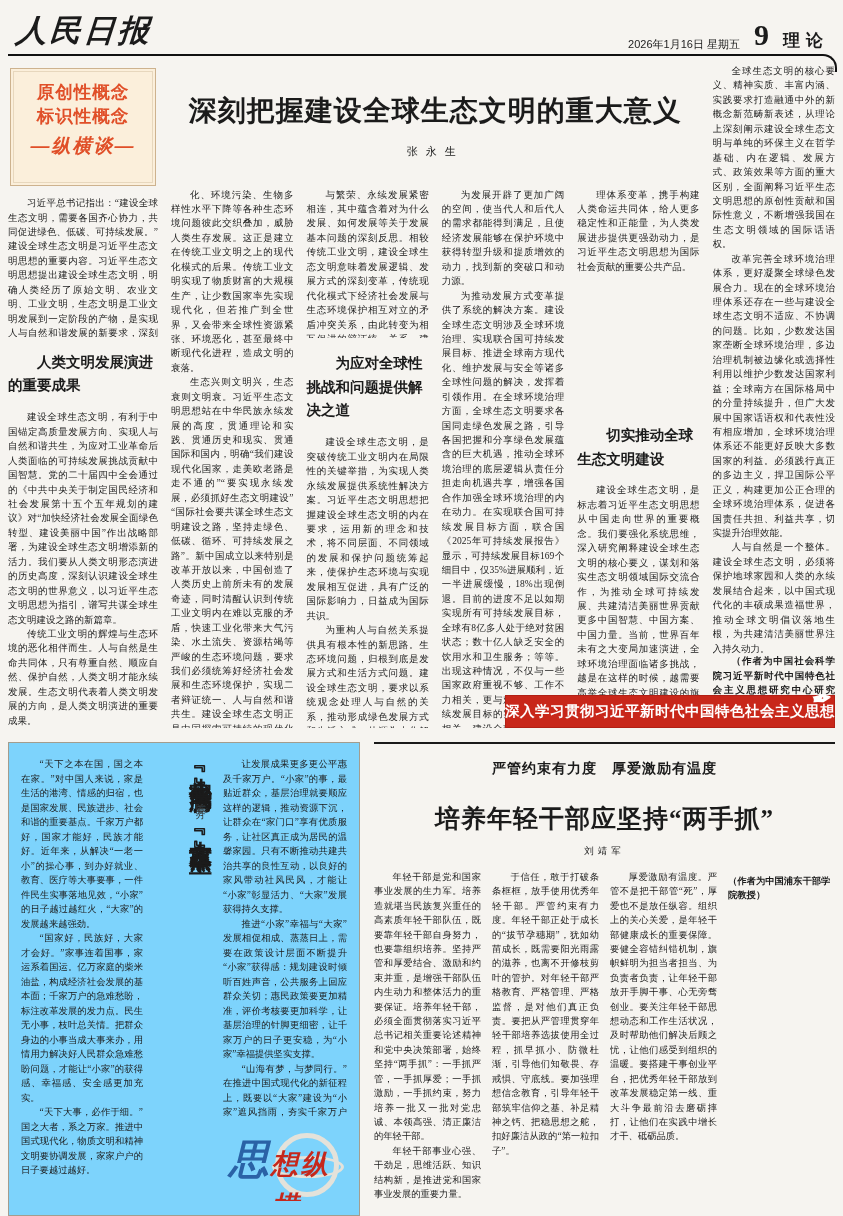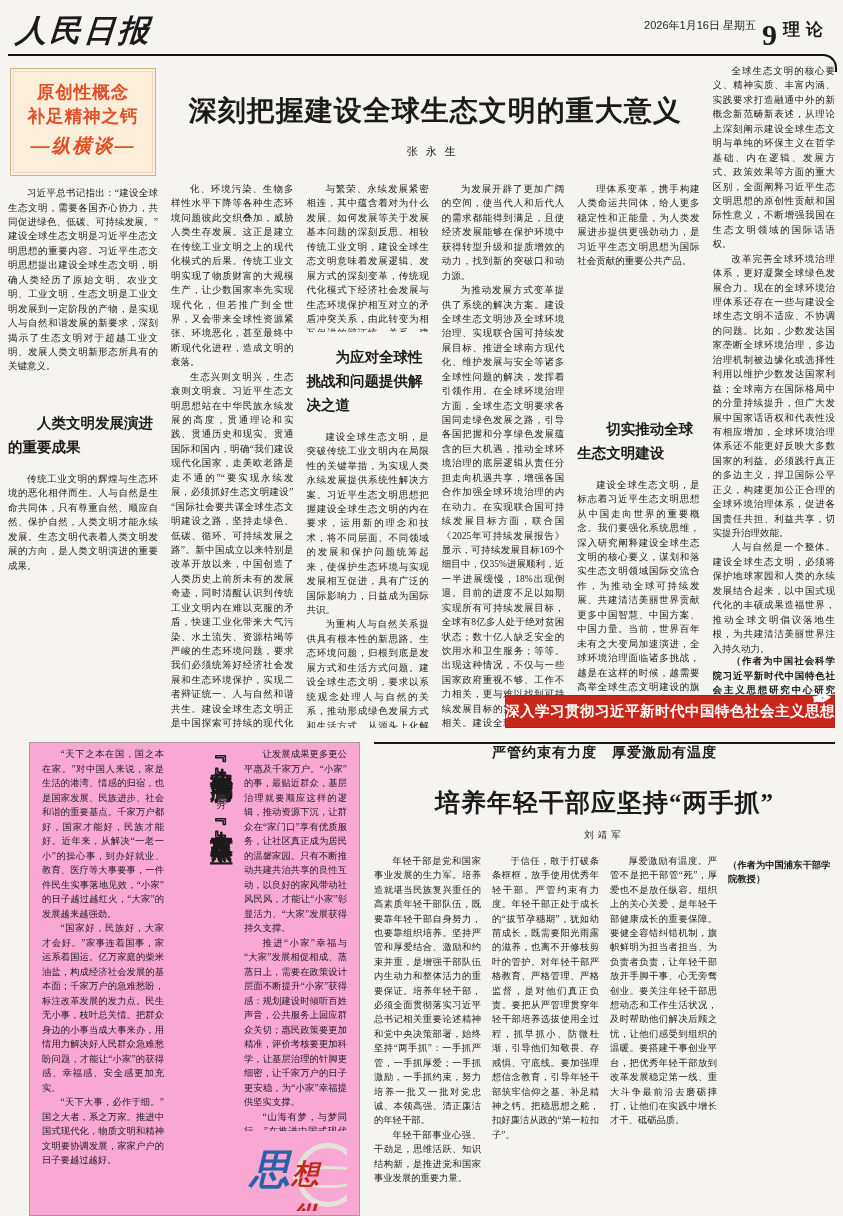--- a/index.html
+++ b/index.html
@@ -2,34 +2,34 @@
 <html lang="zh"><head>
 <meta charset="utf-8">
 <style>
   html,body{margin:0;padding:0;background:#e9e7e3;}
   .page{position:relative;width:843px;height:1216px;margin:0 auto;background:#f6f4f0;
         font-family:"Liberation Serif","DejaVu Serif",serif;color:#1b1b1b;overflow:hidden;}
   
   .masthead{display:flex;align-items:flex-end;justify-content:space-between;padding:10px 14px 2px 16px;}
   .mast-logo{font-family:"Liberation Serif",serif;font-weight:900;font-style:italic;
              font-size:31px;letter-spacing:3px;transform:skewX(-4deg);}
-  .mast-right{display:flex;align-items:flex-start;gap:6px;}
+  .mast-right{display:flex;align-items:flex-end;gap:14px;}
   .mast-date{font-family:"Liberation Sans",sans-serif;font-size:11px;color:#222;}
   .mast-page{font-family:"Liberation Serif",serif;font-size:30px;font-weight:bold;}
   .mast-section{font-family:"Liberation Sans",sans-serif;font-size:17px;font-weight:bold;letter-spacing:6px;}
   .page-rule{margin:0 6px 0 8px;height:16px;border-top:2.5px solid #111;border-right:2.5px solid #111;
              border-top-right-radius:14px;}
   
   .main{position:relative;margin:-8px 8px 0;display:grid;
         grid-template-columns:150px repeat(5,1fr);column-gap:13px;height:664px;}
   .bodycol{font-size:9.5px;line-height:1.52;overflow:hidden;}
   .bodycol p, .colflow p{margin:0;text-indent:2em;text-align:justify;}
   .col-intro{grid-column:1;grid-row:1/3;display:flex;flex-direction:column;overflow:hidden;}
   .zh-box{background:#fbefdb;border:1px solid #cdb28e;outline:1px solid #e7d7bd;outline-offset:-4px;
-          text-align:center;color:#e04f28;padding:12px 4px 14px;margin:4px 2px 10px;}
+          text-align:center;color:#e04f28;padding:12px 4px 24px;margin:4px 2px 10px;}
   .zh-box .l12{font-family:"Liberation Sans",sans-serif;font-weight:bold;font-size:17.5px;line-height:1.35;letter-spacing:1px;}
   .zh-box .l3{font-family:"Liberation Sans",sans-serif;font-weight:bold;font-size:19px;margin-top:4px;letter-spacing:2px;font-style:italic;}
   .intro-flow{height:212px;overflow:hidden;}
   .subhead{font-family:"Liberation Sans",sans-serif;font-weight:bold;font-size:14.5px;line-height:1.65;
            text-indent:2em;text-align:left;margin:14px 0 12px;}
   .head-zone{grid-column:2/6;grid-row:1;height:118px;text-align:center;overflow:hidden;}
   .main-headline{font-family:"Liberation Sans","DejaVu Sans",sans-serif;font-weight:bold;
                  font-size:28px;letter-spacing:1px;margin-top:30px;line-height:1.2;}
   .main-byline{font-size:11px;letter-spacing:8px;margin-top:16px;color:#222;}
   .b2{grid-column:2;grid-row:2;} .b3{grid-column:3;grid-row:2;}
@@ -41,40 +41,40 @@
   
   .banner{position:absolute;z-index:3;right:0;bottom:0;width:330px;height:33px;background:#c8271a;
           color:#fff;display:flex;align-items:center;justify-content:center;
           font-family:"Liberation Sans",sans-serif;font-weight:bold;font-size:14.5px;letter-spacing:0.5px;
           box-shadow:0 0 0 1px #b21f14 inset;}
   .banner .pen-icon{position:absolute;right:2px;top:-10px;font-size:24px;color:#fff;
           text-shadow:1px 1px 0 #c8271a;transform:rotate(-8deg);}
   
   .bottom{margin:14px 8px 0;display:grid;grid-template-columns:352px 1fr;column-gap:14px;height:474px;}
   
-  .family{border:1px solid #a39d8e;background:#f9a8d4;padding:4px 12px;display:flex;gap:11px;overflow:hidden;margin-left:21px;}
+  .family{border:1px solid #a39d8e;background:#7dd3fc;padding:14px 12px;display:flex;gap:11px;overflow:hidden;}
   .fam-colA{width:122px;font-size:9.3px;line-height:1.56;overflow:hidden;}
   .fam-colB{flex:1;font-size:9.3px;line-height:1.56;overflow:hidden;display:flex;flex-direction:column;}
   .fam-colB .flowB{flex:1;overflow:hidden;}
   .vtitle{writing-mode:vertical-rl;height:100%;width:58px;text-align:start;overflow:hidden;}
   .vtitle .phrase{display:inline-block;font-family:"Liberation Serif",serif;font-weight:bold;
                   font-size:23px;line-height:1.05;letter-spacing:2px;}
   .vtitle .vauthor{display:inline-block;font-size:10px;margin:18px 0 12px;letter-spacing:3px;color:#333;}
   
   .sx-logo{position:relative;height:72px;margin-top:8px;padding-left:6px;overflow:hidden;}
   .sx-globe{position:absolute;left:52px;top:4px;width:54px;height:54px;border-radius:50%;
             border:5px solid #e4e2da;}
   .sx-globe:after{content:"";position:absolute;left:-8px;top:18px;width:66px;height:16px;border-radius:50%;
             border:3px solid #e4e2da;}
   .sx-line1{position:relative;display:flex;align-items:baseline;gap:2px;}
   .sx-si{font-size:40px;color:#2a62a6;font-weight:bold;font-style:italic;font-family:"Liberation Serif",serif;}
   .sx-rest{font-size:27px;color:#c5281c;font-weight:bold;font-style:italic;letter-spacing:3px;
            font-family:"Liberation Serif",serif;}
   
-  .cadre{border-top:2px solid #1a1a1a;display:flex;flex-direction:column;overflow:hidden;}
+  .cadre{border-top:2px solid #1a1a1a;padding-top:16px;display:flex;flex-direction:column;overflow:hidden;}
   .cadre-kicker{font-family:"Liberation Sans",sans-serif;font-weight:bold;font-size:14px;
                 text-align:center;letter-spacing:1px;}
   .cadre-headline{font-family:"Liberation Serif",serif;font-weight:bold;font-size:25px;
                   text-align:center;margin-top:24px;letter-spacing:1px;}
   .cadre-byline{text-align:center;font-size:9.5px;letter-spacing:4px;margin:10px 0 12px;color:#222;}
   .cadre-cols{flex:1;display:flex;gap:11px;overflow:hidden;}
   .cadre-col{flex:1;font-size:9.3px;line-height:1.55;overflow:hidden;}
   .cadre-col.last{display:flex;}
   .cadre-col.last .flow4{flex:1;overflow:hidden;}
 </style>
@@ -91,28 +91,29 @@
       <span class="mast-section">理论</span>
     </div>
   </div>
   <div class="page-rule"></div>
 
   <div class="main">
 
     <div class="col-intro bodycol">
       <div class="zh-box">
         <div class="l12">原创性概念</div>
-        <div class="l12">补足精神之钙</div>
+        <div class="l12">标识性概念</div>
         <div class="l3">—纵横谈—</div>
       </div>
       <div class="intro-flow colflow">
           <p>习近平总书记指出：“建设全球生态文明，需要各国齐心协力，共同促进绿色、低碳、可持续发展。”建设全球生态文明是习近平生态文明思想的重要内容。习近平生态文明思想提出建设全球生态文明，明确人类经历了原始文明、农业文明、工业文明，生态文明是工业文明发展到一定阶段的产物，是实现人与自然和谐发展的新要求，深刻揭示了生态文明对于超越工业文明、发展人类文明新形态所具有的关键意义。</p>
         </div>
       <div class="subhead">人类文明发展演进的重要成果</div>
       <div class="colflow">
+          <p>建设全球生态文明，有利于中国锚定高质量发展方向、实现人与自然和谐共生，为应对工业革命后人类面临的可持续发展挑战贡献中国智慧。党的二十届四中全会通过的《中共中央关于制定国民经济和社会发展第十五个五年规划的建议》对“加快经济社会发展全面绿色转型、建设美丽中国”作出战略部署，为建设全球生态文明增添新的活力。我们要从人类文明形态演进的历史高度，深刻认识建设全球生态文明的世界意义，以习近平生态文明思想为指引，谱写共谋全球生态文明建设之路的新篇章。</p>
           <p>传统工业文明的辉煌与生态环境的恶化相伴而生。人与自然是生命共同体，只有尊重自然、顺应自然、保护自然，人类文明才能永续发展。生态文明代表着人类文明发展的方向，是人类文明演进的重要成果。</p>
         </div>
     </div>
 
     <div class="head-zone">
       <div class="main-headline">深刻把握建设全球生态文明的重大意义</div>
       <div class="main-byline">张永生</div>
     </div>
 
     <div class="b2 bodycol colflow">

